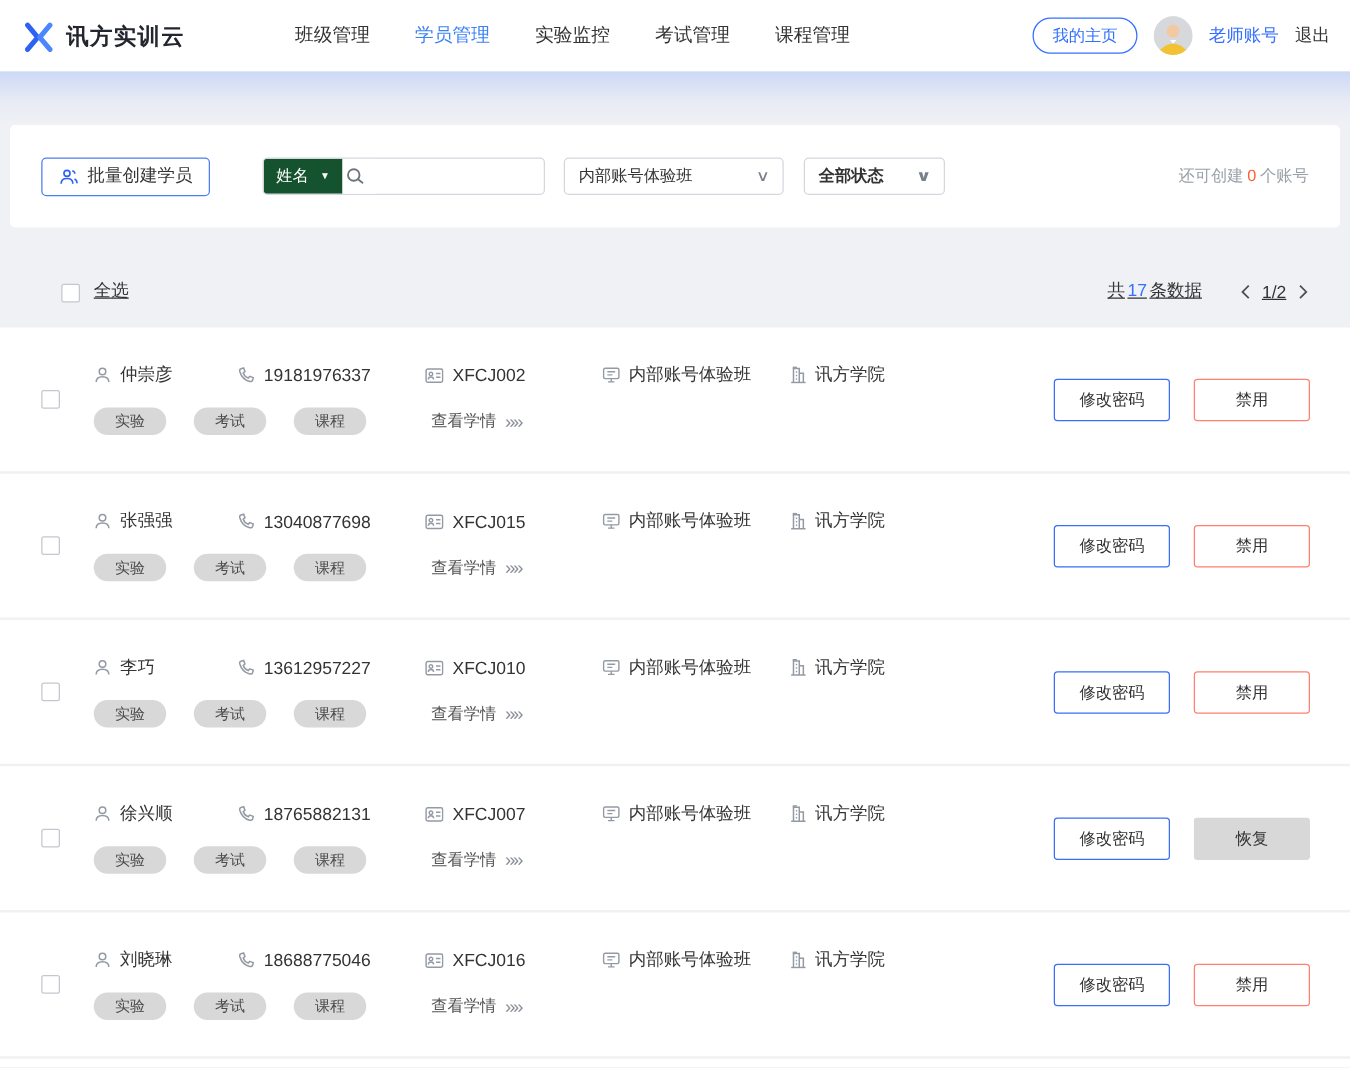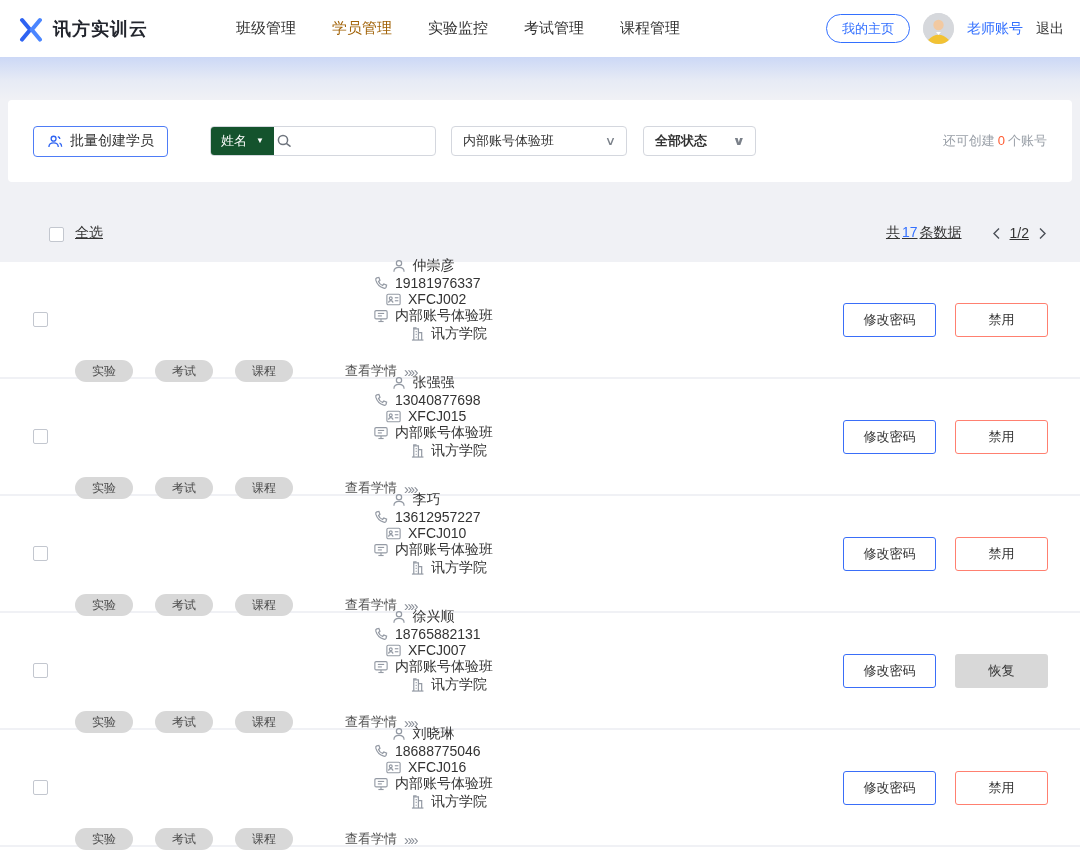--- a/index.html
+++ b/index.html
@@ -5,21 +5,21 @@
   * { box-sizing: border-box; margin: 0; padding: 0; }
   html,body { width:1080px; height:854px; overflow:hidden; }
   body { font-family:"Liberation Sans","DejaVu Sans",sans-serif; background:#f0f1f5; color:#333; }
 
   
   .header { height:57px; background:#fff; display:flex; align-items:center; padding:0 16px 0 18px; position:relative; z-index:2; }
   .brand { display:flex; align-items:center; gap:9px; }
   .brand-name { font-size:18px; font-weight:bold; color:#23262e; letter-spacing:1px; }
   .nav { display:flex; gap:36px; margin-left:88px; font-size:15px; color:#333; }
   .nav-item { cursor:pointer; white-space:nowrap; }
-  .nav-item.active { color:#a16207; }
+  .nav-item.active { color:#3b82f6; }
   .header-right { margin-left:auto; display:flex; align-items:center; gap:13px; }
   .home-btn { border:1px solid #3370ff; color:#3370ff; background:#fff; border-radius:15px; height:29px; padding:0 15px; font-size:13px; display:flex; align-items:center; cursor:pointer; }
   .avatar { width:31px; height:31px; border-radius:50%; overflow:hidden; background:#d8dade; flex:none; }
   .account-name { color:#3370ff; font-size:14px; }
   .logout { color:#333; font-size:14px; cursor:pointer; }
 
   
   .band { height:43px; background:linear-gradient(180deg,#ccd8f6 0%,#e7ebf5 55%,#f0f1f5 100%); }
 
   
@@ -44,26 +44,26 @@
   .checkbox { appearance:none; -webkit-appearance:none; width:15px; height:15px; border:1px solid #c3c7cf; border-radius:2px; background:#fff; cursor:pointer; flex:none; }
   .select-all-label { font-size:14px; color:#333; margin-left:11px; }
   .list-head-right { margin-left:auto; display:flex; align-items:center; gap:30px; font-size:14px; color:#333; }
   .count b { color:#3370ff; font-weight:normal; padding:0 2px; }
   .pager { display:flex; align-items:center; gap:9px; color:#333; }
   .pager-arrow { cursor:pointer; display:flex; align-items:center; color:#4a4f57; }
 
   
   .row { background:#fff; height:115px; margin-bottom:2px; display:flex; align-items:center; padding:0 32px 0 33px; }
   .row-main { margin-left:27px; flex:1; min-width:0; }
-  .line1 { display:flex; align-items:center; font-size:14px; color:#333;flex-direction:column; }
+  .line1 { display:flex; align-items:center; font-size:14px; color:#333; }
   .cell { display:flex; align-items:center; gap:7px; white-space:nowrap; }
   .cell .ic { color:#949aa4; display:flex; align-items:center; flex:none; }
   .cell-name { width:115px; }
   .cell-phone { width:150px; }
-  .cell-account { width:126px; }
+  .cell-account { width:142px; }
   .cell-class { width:150px; }
   .line2 { display:flex; align-items:center; margin-top:17px; }
   .tag { width:58px; height:22px; border-radius:11px; background:#d8d8d8; color:#4a4a4a; font-size:12px; display:flex; align-items:center; justify-content:center; cursor:pointer; }
   .tag + .tag { margin-left:22px; }
   .view-link { margin-left:52px; font-size:13px; color:#555; cursor:pointer; display:flex; align-items:center; gap:7px; }
   .view-more { color:#8a8f98; font-size:15px; letter-spacing:-2px; }
   .row-actions { display:flex; gap:19px; margin-left:20px; flex:none; }
   .act-btn { width:93px; height:34px; border-radius:3px; background:#fff; font-size:13px; color:#333; display:flex; align-items:center; justify-content:center; cursor:pointer; border:1px solid transparent; }
   .act-primary { border-color:#3a6ef8; }
   .act-btn[data-variant="danger"] { border-color:#ff8070; }

